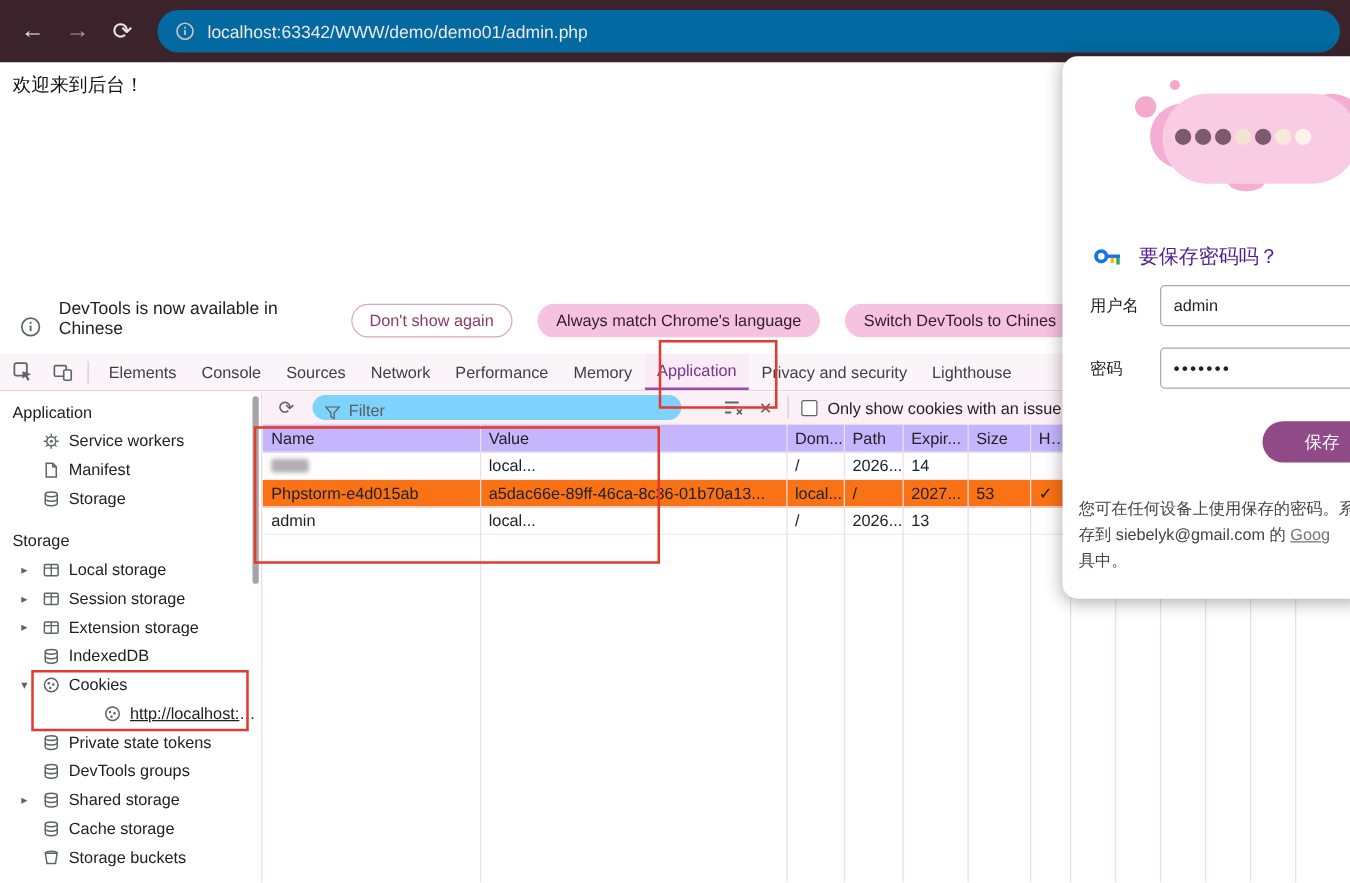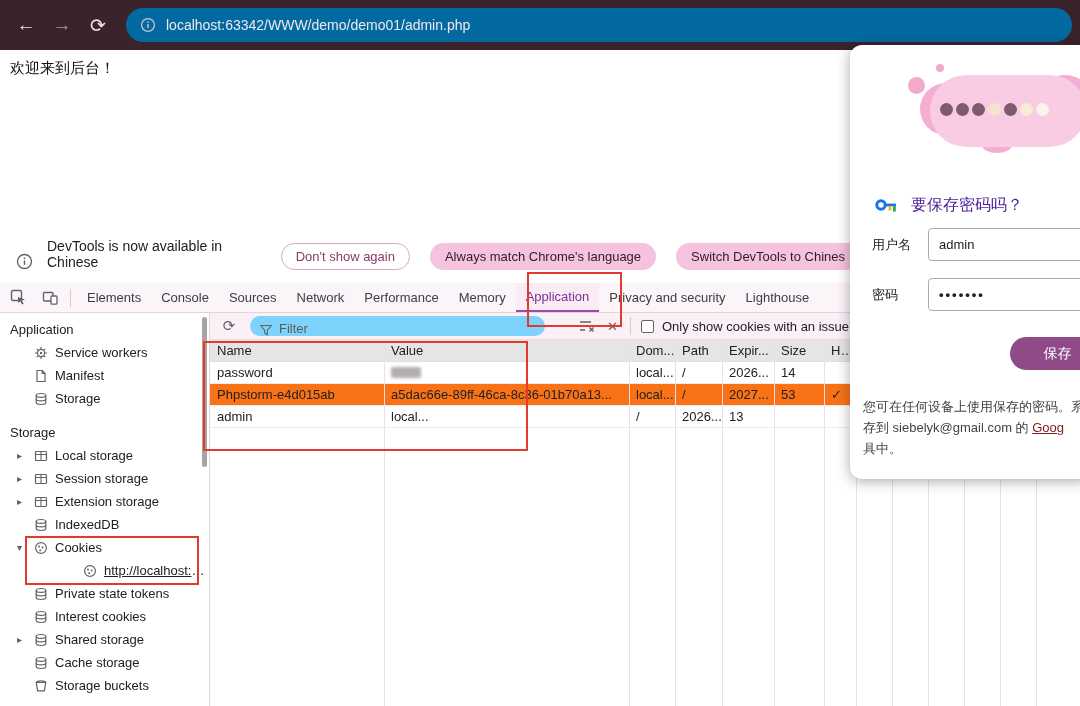--- a/index.html
+++ b/index.html
@@ -50,41 +50,41 @@
 .filter-pill{background:#7dd3fc;border-radius:11px;height:20px;width:295px;margin-left:8px;display:flex;align-items:flex-end;padding:0 10px;gap:7px;color:#5c5c5c;cursor:text}
 .tbic{display:flex;align-items:center;justify-content:center;cursor:pointer;color:#5f6368}
 .clear-filter{margin-left:34px}
 .x-icon{margin-left:12px;font-size:13px}
 .toolbar .vdiv{margin:0 10px 0 12px}
 .chk{width:13px;height:13px;border:1.5px solid #5f6368;border-radius:2px;background:#fff;cursor:pointer}
 .chk-label{margin-left:8px;color:#202124}
 
 .ctable{position:absolute;left:0;top:27px;right:0;font-size:13px}
 .crow{display:grid;grid-template-columns:174px 245px 46px 47px 52px 50px 32px 1fr;height:22px;line-height:22px;border-bottom:1px solid #f3e9ef}
-.crow.chead{background:#e5e5e5;border-bottom:1px solid #e9dae3}
+.crow.chead{background:#c4b5fd;border-bottom:1px solid #e9dae3}
 .crow.alt{background:#f97316}
 .ccell{padding-left:7px;white-space:nowrap;overflow:hidden;text-overflow:ellipsis}
 .redacted{display:inline-block;width:30px;height:11px;margin-top:5px;background:#b4aeb2;border-radius:2px;filter:blur(1.5px)}
 .vlines{position:absolute;left:0;top:27px;bottom:0;right:0;pointer-events:none}
 .vline{position:absolute;top:0;bottom:0;width:0;border-left:1px solid #ecdfe7}
 
 
 .popup{position:absolute;left:850px;top:45px;width:242px;height:434px;background:#fff;border-radius:12px;box-shadow:0 2px 14px rgba(40,20,35,.38);z-index:50}
 .illus{position:absolute;left:0;top:0;width:242px;height:135px;overflow:hidden}
 .blob{position:absolute;border-radius:50%}
 .bead{position:absolute;width:13px;height:13px;border-radius:50%;top:58px}
 .title-row{position:absolute;left:24px;top:148px;display:flex;align-items:center;gap:13px}
 .ptitle{font-size:16px;color:#4c1d95}
 .field-row{position:absolute;left:22px;display:flex;align-items:center;gap:12px}
 .flabel{width:44px;font-size:13px;color:#202124}
 .finput{width:176px;height:33px;border:1px solid #b0a8ad;border-radius:4px;padding:0 10px;font-size:13px;color:#202124;font-family:"Liberation Sans",sans-serif;background:#fff}
 .finput.pw{letter-spacing:2px;font-weight:bold}
 .save-btn{position:absolute;left:160px;top:292px;width:95px;height:33px;background:#8f4a87;color:#fff;border:none;border-radius:17px;font-size:14px;cursor:pointer;font-family:"Liberation Sans",sans-serif}
 .popup-footer{position:absolute;left:13px;top:351px;width:225px;font-size:13px;line-height:21px;color:#454049}
-.popup-footer a{color:#7f1d1d;text-decoration:underline;cursor:pointer}
+.popup-footer a{color:#737373;text-decoration:underline;cursor:pointer}
 
 
 .anno{position:absolute;border:2px solid #e23a2e;z-index:45;pointer-events:none}
 .anno1{left:527px;top:272px;width:95px;height:55px}
 .anno2{left:203px;top:341px;width:325px;height:110px}
 .anno3{left:25px;top:536px;width:174px;height:49px}
 </style>
 </head>
 <body>
 
@@ -259,21 +259,21 @@
       <span class="slabel">Private state tokens</span>
     </div>
     <div class="side-item">
       <span>
           <svg width="14" height="14" viewBox="0 0 14 14">
             <ellipse cx="7" cy="3.4" rx="4.8" ry="1.9" fill="none" stroke="#5f6368" stroke-width="1.2"></ellipse>
             <path d="M2.2 3.4v7.2c0 1 2.1 1.9 4.8 1.9s4.8-.9 4.8-1.9V3.4" fill="none" stroke="#5f6368" stroke-width="1.2"></path>
             <path d="M2.2 7c0 1 2.1 1.9 4.8 1.9S11.8 8 11.8 7" fill="none" stroke="#5f6368" stroke-width="1.2"></path>
           </svg>
         </span>
-      <span class="slabel">Interest cookies</span>
+      <span class="slabel">DevTools groups</span>
     </div>
     <div class="side-item">
       <span class="tri">▸</span>
       <span>
           <svg width="14" height="14" viewBox="0 0 14 14">
             <ellipse cx="7" cy="3.4" rx="4.8" ry="1.9" fill="none" stroke="#5f6368" stroke-width="1.2"></ellipse>
             <path d="M2.2 3.4v7.2c0 1 2.1 1.9 4.8 1.9s4.8-.9 4.8-1.9V3.4" fill="none" stroke="#5f6368" stroke-width="1.2"></path>
             <path d="M2.2 7c0 1 2.1 1.9 4.8 1.9S11.8 8 11.8 7" fill="none" stroke="#5f6368" stroke-width="1.2"></path>
           </svg>
         </span>
@@ -330,21 +330,20 @@
         <div class="ccell">Name</div>
         <div class="ccell">Value</div>
         <div class="ccell">Dom...</div>
         <div class="ccell">Path</div>
         <div class="ccell">Expir...</div>
         <div class="ccell">Size</div>
         <div class="ccell">Htt...</div>
         <div class="ccell"></div>
       </div>
       <div class="crow">
-        <div class="ccell">password</div>
         <div class="ccell"><span class="redacted"></span></div>
         <div class="ccell">local...</div>
         <div class="ccell">/</div>
         <div class="ccell">2026...</div>
         <div class="ccell">14</div>
         <div class="ccell"></div>
         <div class="ccell"></div>
       </div>
       <div class="crow alt">
         <div class="ccell">Phpstorm-e4d015ab</div>

